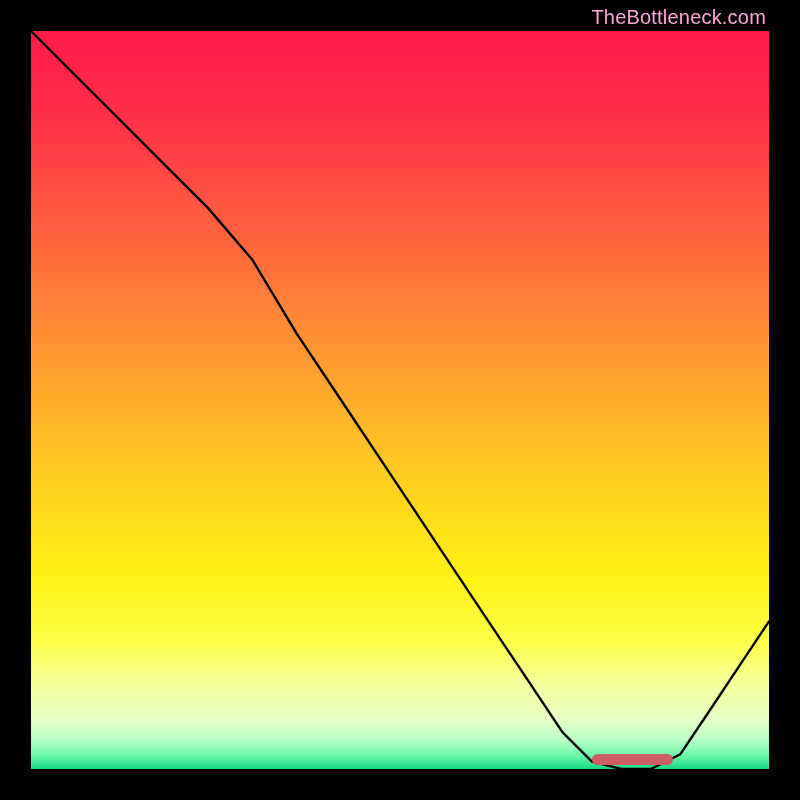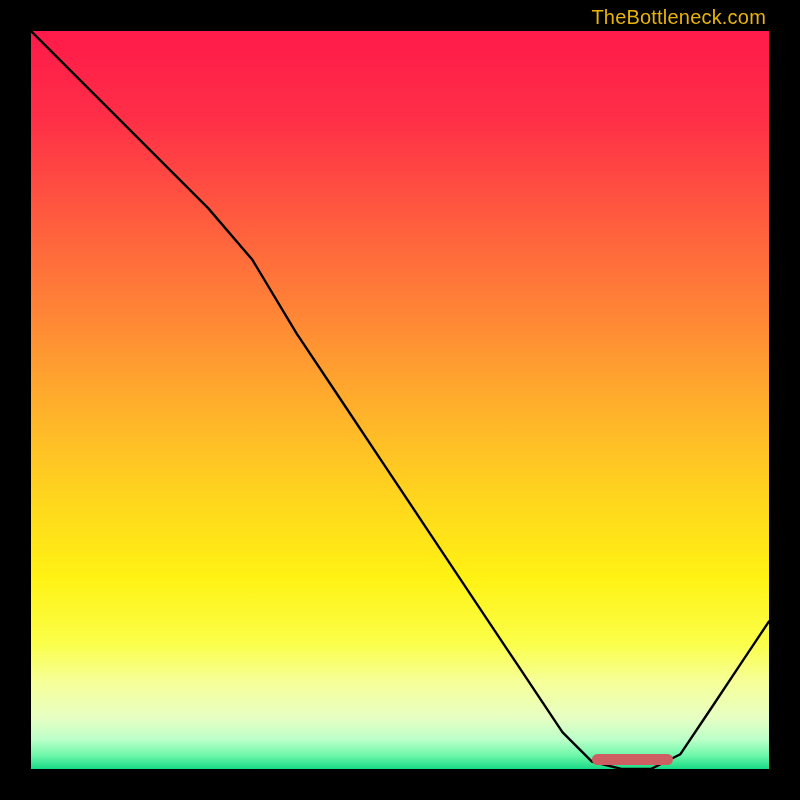--- a/index.html
+++ b/index.html
@@ -23,21 +23,21 @@
     position: absolute;
     left: 0;
     top: 0;
     width: 738px;
     height: 738px;
   }
   .watermark {
     position: absolute;
     top: 6px;
     right: 34px;
-    color: #eab308;
+    color: #f9a8d4;
     font-size: 20px;
     font-weight: 500;
     letter-spacing: 0.2px;
     user-select: none;
   }
   .marker {
     position: absolute;
     height: 11px;
     background: #cd5e62;
     border-radius: 6px;

